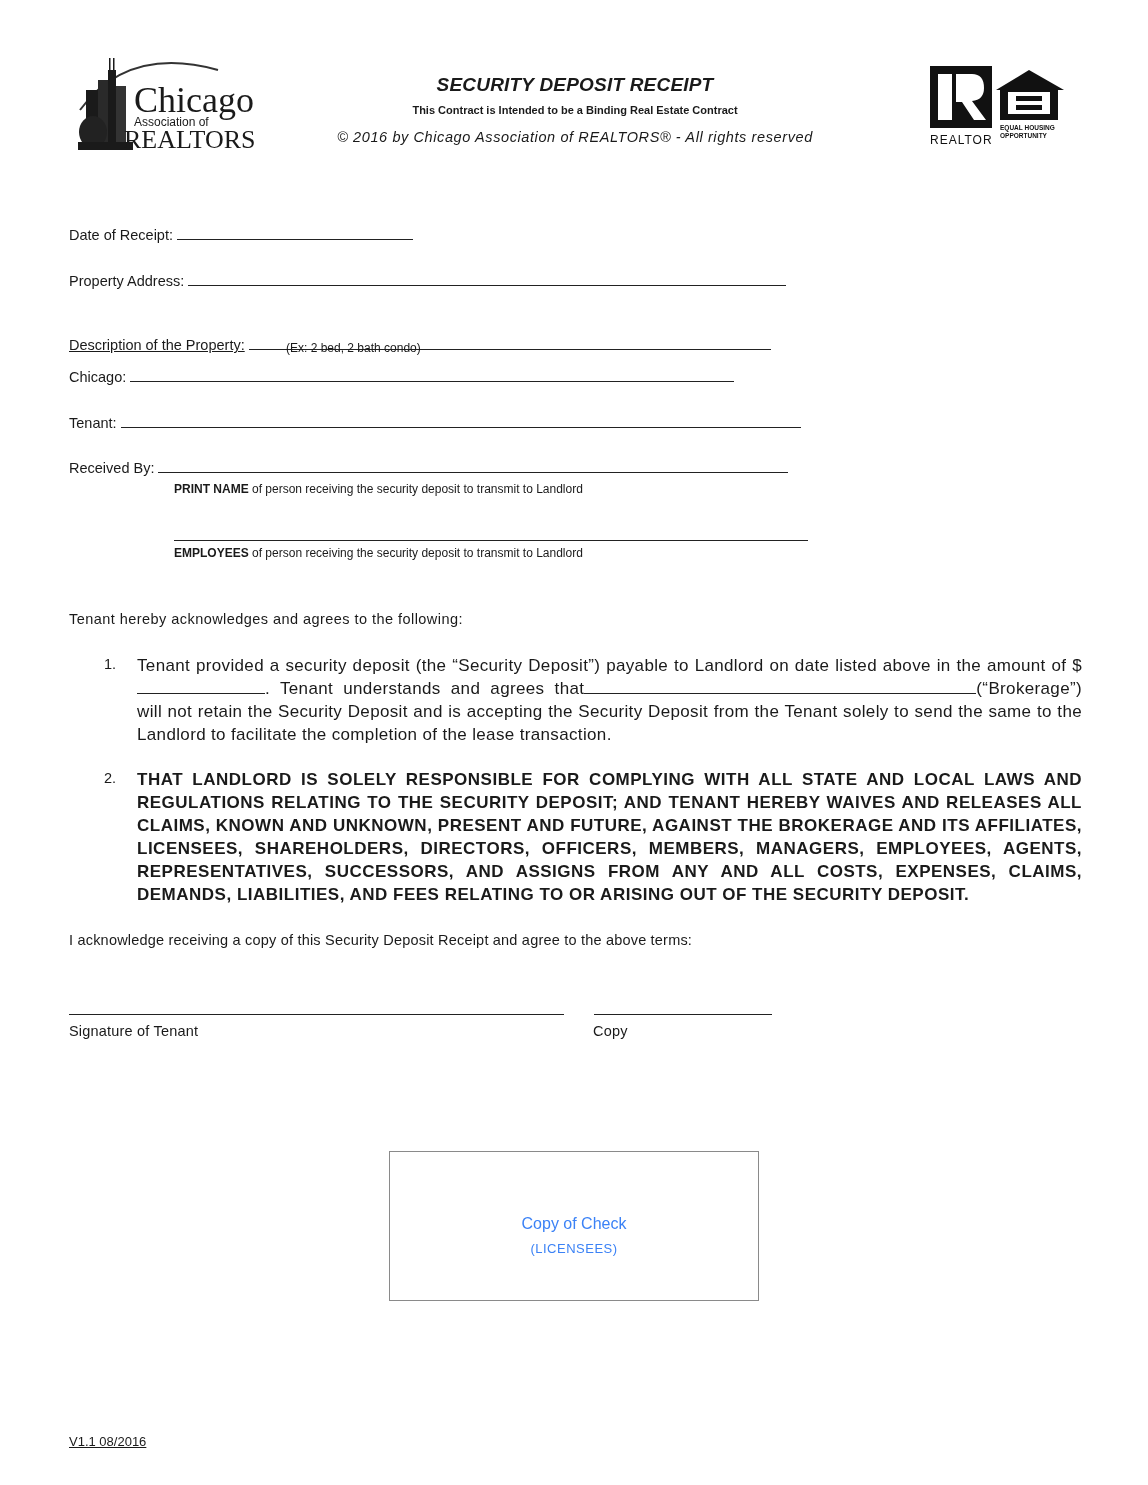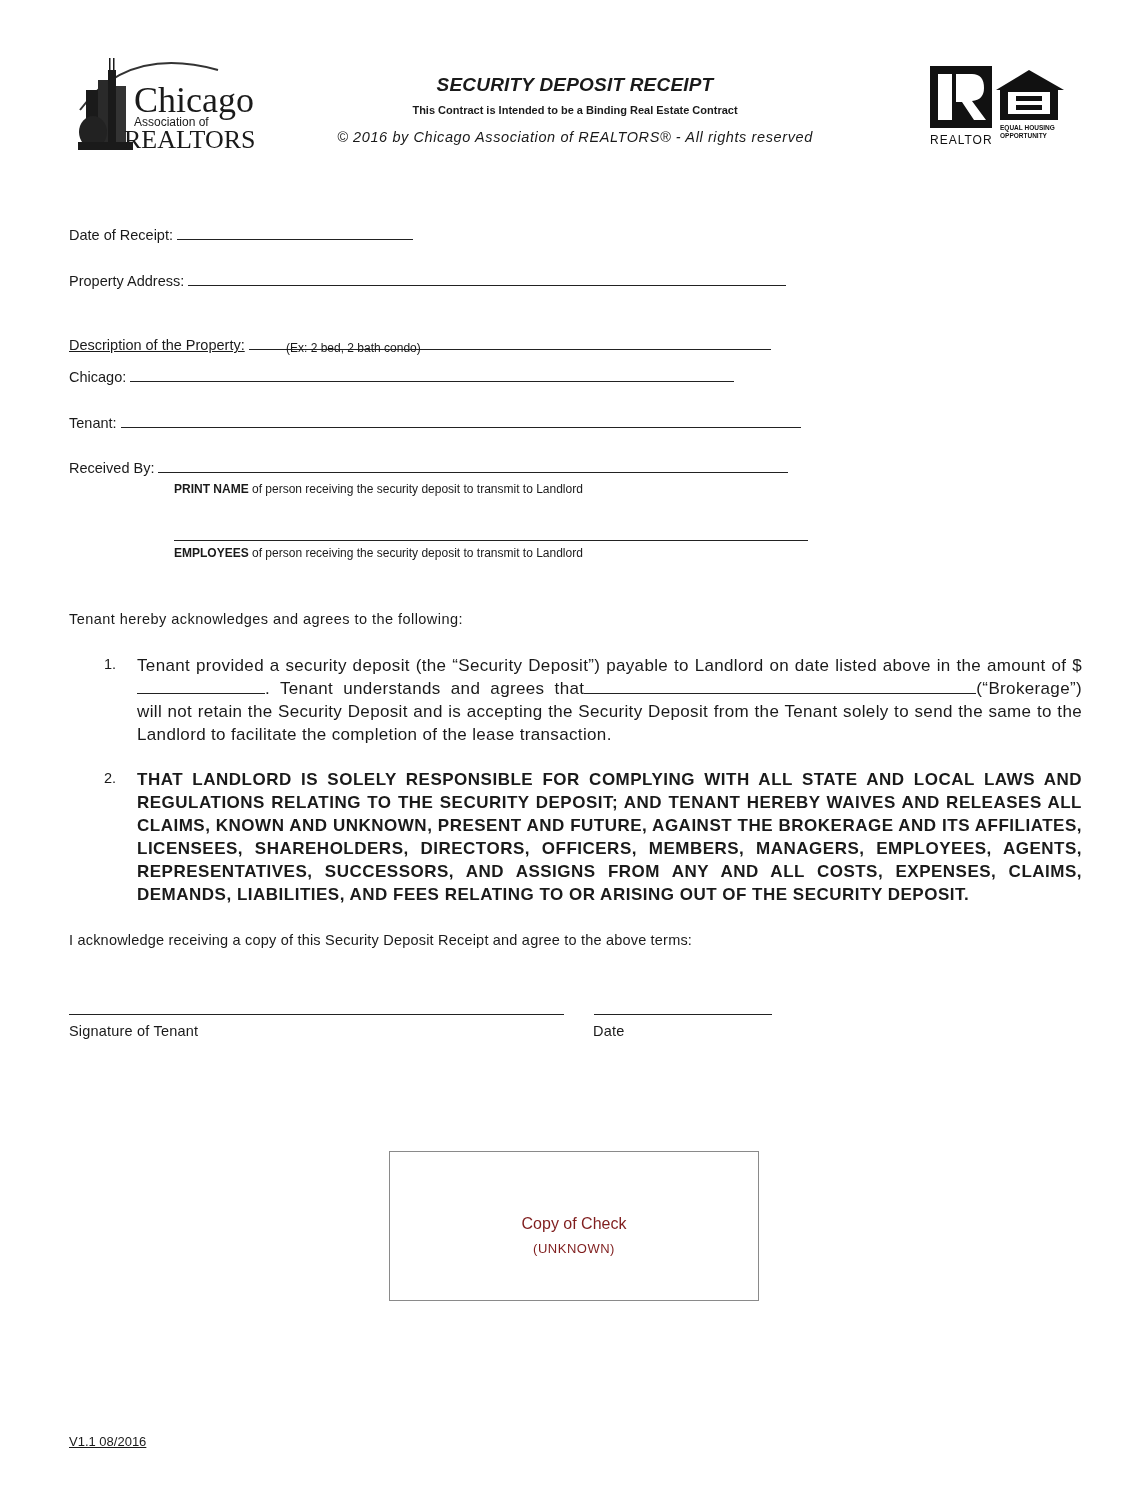--- a/index.html
+++ b/index.html
@@ -22,21 +22,21 @@
   .hint b { font-weight:bold; }
 
   .para { font-size:14.5px; letter-spacing:0.45px; }
   .list-item { left:104px; width:978px; }
   .list-num { position:absolute; left:0; top:0; font-size:14.5px; }
   .list-text { position:absolute; left:33px; width:945px; text-align:justify; text-align-last:left;
                font-size:17px; line-height:23px; letter-spacing:0.35px; }
   .list-text.bold { font-weight:bold; letter-spacing:0.5px; }
   .inline-blank { display:inline-block; border-bottom:1.2px solid #222; height:12px; vertical-align:baseline; }
 
-  .check-box { left:389px; top:1151px; width:370px; height:150px; border:1.5px solid #8a8a8a; box-sizing:border-box; text-align:center; color:#7f1d1d; }
+  .check-box { left:389px; top:1151px; width:370px; height:150px; border:1.5px solid #8a8a8a; box-sizing:border-box; text-align:center; color:#3b82f6; }
   .check-title { position:absolute; left:0; right:0; top:63px; font-size:16px; }
   .check-opt { position:absolute; left:0; right:0; top:89px; font-size:13px; letter-spacing:0.5px; }
   .footer { left:69px; top:1434px; font-size:13px;text-decoration:underline; }
 </style>
 </head>
 <body>
 
 <div class="abs logo-left">
   <svg width="200" height="105" viewBox="0 0 200 105">
     <path d="M12 60 Q60 -5 150 20" stroke="#333" stroke-width="2" fill="none"></path>
@@ -115,20 +115,20 @@
 <div class="abs list-item" style="top:770px;">
   <span class="list-num">2.</span>
   <div class="list-text bold" style="top:-2px;">THAT LANDLORD IS SOLELY RESPONSIBLE FOR COMPLYING WITH ALL STATE AND LOCAL LAWS AND REGULATIONS RELATING TO THE SECURITY DEPOSIT; AND TENANT HEREBY WAIVES AND RELEASES ALL CLAIMS, KNOWN AND UNKNOWN, PRESENT AND FUTURE, AGAINST THE BROKERAGE AND ITS AFFILIATES, LICENSEES, SHAREHOLDERS, DIRECTORS, OFFICERS, MEMBERS, MANAGERS, EMPLOYEES, AGENTS, REPRESENTATIVES, SUCCESSORS, AND ASSIGNS FROM ANY AND ALL COSTS, EXPENSES, CLAIMS, DEMANDS, LIABILITIES, AND FEES RELATING TO OR ARISING OUT OF THE SECURITY DEPOSIT.</div>
 </div>
 
 <div class="abs para" style="left:69px; top:932px; letter-spacing:0.2px;">I acknowledge receiving a copy of this Security Deposit Receipt and agree to the above terms:</div>
 
 <div class="abs" style="left:69px; top:1014px; width:495px; border-bottom:1.2px solid #222;"></div>
 <div class="abs" style="left:594px; top:1014px; width:178px; border-bottom:1.2px solid #222;"></div>
 <div class="abs para" style="left:69px; top:1023px; letter-spacing:0.2px;">Signature of Tenant</div>
-<div class="abs para" style="left:593px; top:1023px; letter-spacing:0.2px;">Date</div>
+<div class="abs para" style="left:593px; top:1023px; letter-spacing:0.2px;">Copy</div>
 
 <div class="abs check-box">
   <div class="check-title">Copy of Check</div>
-  <div class="check-opt">(UNKNOWN)</div>
+  <div class="check-opt">(LICENSEES)</div>
 </div>
 
 <div class="abs footer">V1.1 08/2016</div>
 
 </body></html>

